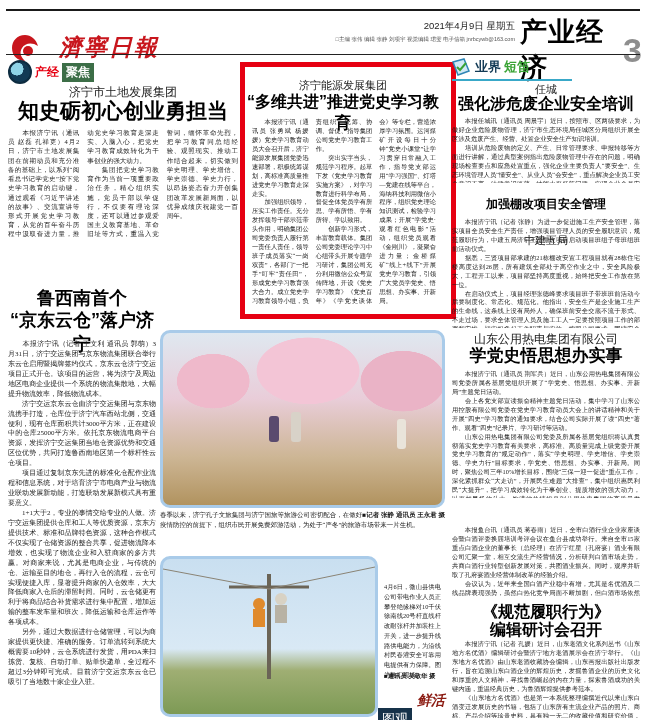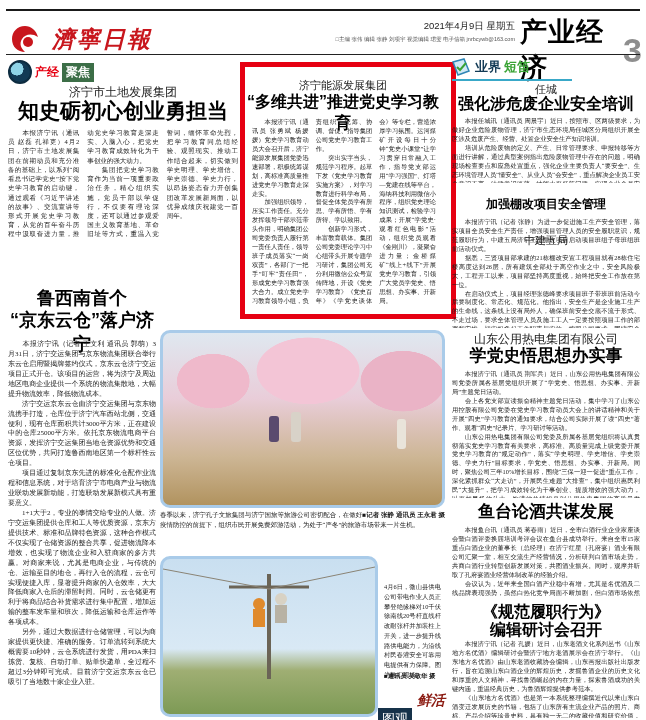--- a/index.html
+++ b/index.html
@@ -3,21 +3,21 @@
 <meta charset="utf-8">
 <style>
   html,body{margin:0;padding:0;background:#ffffff;}
   #page{position:relative;width:646px;height:720px;background:#ffffff;overflow:hidden;
         font-family:"Liberation Serif","DejaVu Serif",serif;color:#1a1a1a;}
   .abs{position:absolute;}
   .rule{background:#1a1a1a;}
   
   #top-rule{left:6px;top:9px;width:634px;height:2px;}
   #hdr-rule{left:6px;top:54px;width:634px;height:1px;background:#222;}
-  #logo{left:10px;top:24px;display:flex;align-items:flex-start;gap:12px;}
+  #logo{left:10px;top:32px;display:flex;align-items:flex-end;gap:19px;}
   #logo-text{font-size:23px;font-weight:bold;color:#c8161d;font-style:italic;letter-spacing:2px;
              font-family:"Liberation Serif",serif;}
   #hdr-right{left:300px;top:20px;width:215px;text-align:right;}
   #date-line{font-size:9.5px;color:#222;font-family:"Liberation Sans",sans-serif;}
   #staff-line{font-size:5.5px;color:#555;margin-top:3px;font-family:"Liberation Sans",sans-serif;white-space:nowrap;}
   #section-block{left:520px;top:14px;width:122px;display:flex;align-items:center;}
   #section-title{font-size:27px;font-weight:bold;color:#000;font-family:"Liberation Sans",sans-serif;letter-spacing:1px;}
   #page-number{font-size:34px;font-weight:bold;color:#8e8e8e;margin-left:6px;font-family:"Liberation Sans",sans-serif;}
   
   .badge{display:flex;align-items:center;gap:3px;font-family:"Liberation Sans",sans-serif;}
@@ -152,21 +152,20 @@
   <div class="abs bodytext" id="zj-body">　　本报济宁讯（记者 张静）为进一步促进施工生产安全管理，落实项目全员安全生产责任，增强项目管理人员的安全履职意识，规范履职行为，中建五局济宁三贤棚改项目启动项目班组子母班组班前活动仪式。
 　　据悉，三贤项目部承建的21栋棚改安置工程项目就有28栋住宅楼高度达到26层，所有建筑全部处于高空作业之中，安全风险极大，工程开工以来，项目部坚持高度重视，始终把安全工作放在第一位。
 　　在启动仪式上，项目经理张德峰要求项目班子带班班前活动今后要制度化、常态化、规范化。他指出，安全生产是企业施工生产的生命线，这条线上没有局外人，确保班前安全交底不流于形式、不走过场，要求全体管理人员及施工工人一定要按照项目工作的部署和安排，切实担负起工作职责与实施，按照公司要求，围绕安全生产知识普及、警示教育、应急救援演练等内容，层层落实安全生产责任，不断增强管理人员和施工人员特别是一线作业人员的安全意识，切实形成人人讲安全、个个懂安全的局面，在确保项目安全无事故的前提下按期按质高效完成工程建设任务。项目全体员工表示，一定会认真履行安全职责，进一步加强安全意识，保安全、保进度、保质量，最终全面实现项目各项管理目标。</div>
 
   <div class="abs kicker" id="gy-kicker">山东公用热电集团有限公司</div>
   <div class="abs headline" id="gy-title">学党史悟思想办实事</div>
   <div class="abs bodytext" id="gy-body">　　本报济宁讯（通讯员 荆军兵）近日，山东公用热电集团有限公司党委所属各基层党组织开展了“学党史、悟思想、办实事、开新局”主题党日活动。
 　　会上各党支部宣读振奋精神主题党日活动，集中学习了山东公用控股有限公司党委在党史学习教育动员大会上的讲话精神和关于开展“四史”学习教育的通知要求，结合公司实际开展了读“四史”著作、观看“四史”纪录片、学习研讨等活动。
 　　山东公用热电集团有限公司党委及所属各基层党组织将认真贯彻落实党史学习教育有关要求，高标准、高质量完成上级党委开展党史学习教育的“规定动作”，落实“学史明理、学史增信、学史崇德、学史力行”目标要求，学党史、悟思想、办实事、开新局。同时，聚焦公司三年10%增长目标，围绕“三保一迎一促进”重点工作，深化紧抓群众“大走访”，开展民生难题“大排查”，集中组织惠民利民“大提升”，把学习成效转化为干事创业、提质增效的强大动力，以更加昂扬的斗志、饱满的热情投身到公用热电集团的高质量发展。</div>
 
-  <div class="abs headline" id="yt-title">鱼台论酒共谋发展</div>
   <div class="abs bodytext" id="yt-body">　　本报鱼台讯（通讯员 蒋春雨）近日，全市白酒行业企业家座谈会暨白酒评委换届培训考评会议在鱼台县成功举行。来自全市15家重点白酒企业的董事长（总经理）在济宁红星（孔府宴）酒业有限公司汇聚一堂，相互交流生产经营情况，分析研判白酒市场走势，共商白酒行业转型创新发展对策，共图酒业振兴。同时，观摩并听取了孔府宴酒业经营体制改革的经验介绍。
 　　会议认为，近年来全国白酒产业稳中有增，尤其是名优酒及二线品牌表现强势，虽然白热化竞争局面不断加剧，但白酒市场依然有适度发展的潜力，挑战与机遇并存。我市白酒产业基础及质量与品牌、规模与技术等方面具有独特的鲁酒优势，“十四五”期间，全市白酒行业将不畏困难、积极应对、精准施策，再塑行业辉煌，力争为推进全省酒业振兴、鲁酒振兴做出新的更大贡献。
 　　为组建济宁市第八届白酒质量鉴评委员会，做好全省白酒质量鉴评委员会换届前的推荐选拔工作，来自全市白酒行业生产技术一线的52名学员，进行了为期三天的培训考评。</div>
 
   <div class="abs headline" id="mj-title1">《规范履职行为》</div>
   <div class="abs headline" id="mj-title2">编辑研讨会召开</div>
   <div class="abs bodytext" id="mj-body">　　本报济宁讯（记者 孔媛）近日，山东老酒文化系列丛书《山东地方名优酒》编辑研讨会暨济宁地方老酒展示会在济宁举行。《山东地方名优酒》由山东老酒收藏协会编辑，山东画报出版社出版发行，旨在追溯山东白酒企业的辉煌历史，发掘鲁酒企业的历史文化和厚重的人文精神，寻找鲁酒崛起的内在力量，探索鲁酒成功的关键内涵，重温经典历史，为鲁酒辉煌提供参考范本。
 　　《山东地方名优酒》也是第一本系统整理编撰近代以来山东白酒变迁发展历史的书籍，包括了山东所有主流企业产品的照片、商标、产品介绍等珍贵史料，具有独一无二的收藏价值和研究价值，是一部记录鲁酒前行脚步的教科书，是见证鲁酒变迁的第一手资料，是研究鲁酒的重要参考资料，是鲁酒品牌发展的见证者和引路人。</div>
 
   <div class="abs photo" id="photo-spring">

